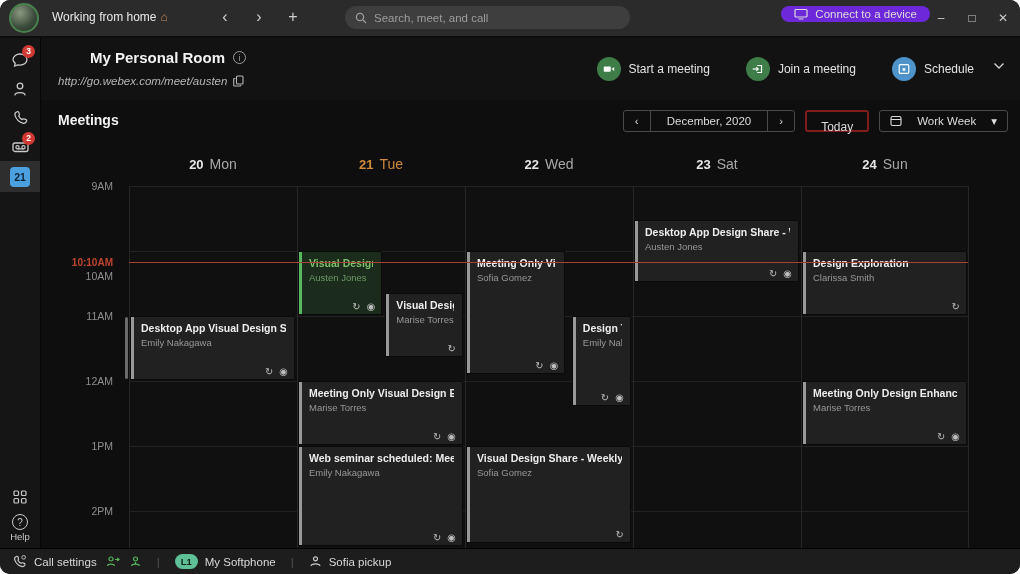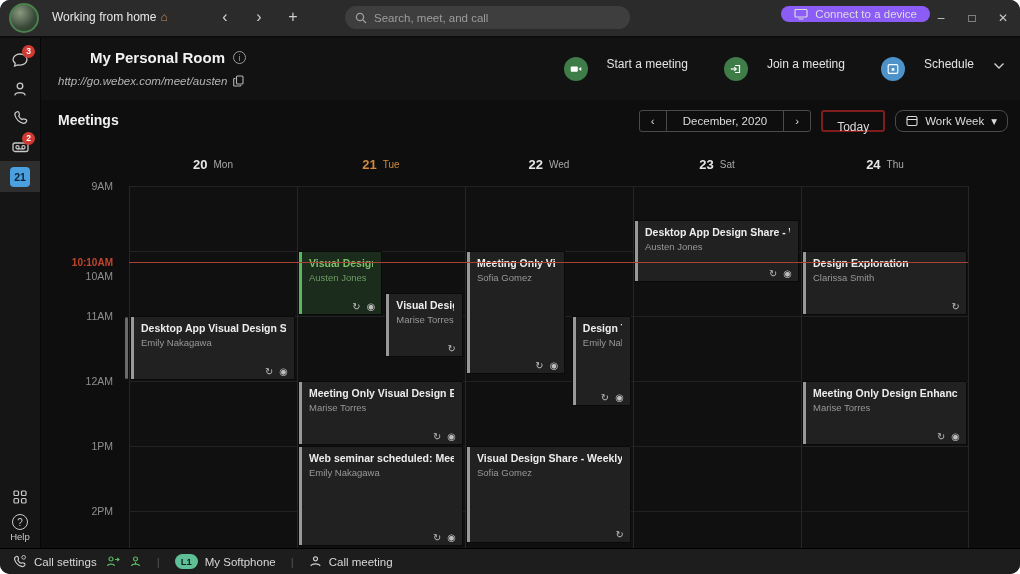--- a/index.html
+++ b/index.html
@@ -13,21 +13,21 @@
             border:2px solid #49814d; background:radial-gradient(circle at 35% 30%, #89997f, #3a4a3a 60%, #23301f);
             cursor:pointer; }
   .status-text { position:absolute; left:52px; top:10px; font-size:12px; color:#e8e8e8; cursor:pointer;}
   .home-glyph { color:#c98a5a; margin-left:4px; font-size:12px; }
   .navgroup { position:absolute; left:214px; top:5px; display:flex; gap:12px; }
   .navbtn { width:22px; height:24px; background:none; border:none; color:#cfcfcf; font-size:16px;
             line-height:24px; cursor:pointer; }
   .search { position:absolute; left:345px; top:6px; width:285px; height:23px; background:#3e3e3e;
             border-radius:12px; display:flex; align-items:center; padding-left:10px; gap:7px;
             color:#9d9d9d; font-size:11.5px; cursor:text; }
-  .connect { position:absolute; right:90px; top:6px; height:16px; background:#8b5cf6; border:none;
+  .connect { position:absolute; right:90px; top:6px; height:16px; background:#6d28d9; border:none;
              border-radius:12px; color:#dcdcdc; font-size:11.5px; display:flex; align-items:center;
              gap:7px; padding:0 13px; cursor:pointer; }
   .wincontrols { position:absolute; right:10px; top:0; height:36px; display:flex; align-items:center; gap:17px; }
   .winbtn { background:none; border:none; color:#c9c9c9; font-size:12px; cursor:pointer; width:14px; }
 
   
   .sidebar { position:absolute; left:0; top:38px; bottom:26px; width:40px; background:#151515; }
   .side-item { position:relative; width:40px; height:29px; display:flex; align-items:center;
                justify-content:center; cursor:pointer; }
   .side-item.selected { background:#2e2e2e; height:31px; }
@@ -46,45 +46,45 @@
   
   .main { position:absolute; left:40px; top:38px; right:0; bottom:26px; background:#0e0e0e; border-left:1px solid #060606;}
   .room-header { position:relative; height:62px; background:#121212; }
   .room-title { position:absolute; left:17px; top:11px; font-size:15px; font-weight:bold; color:#f2f2f2;
                 display:flex; align-items:center; gap:8px;margin-left:32px; }
   .info-circ { width:13px; height:13px; border:1px solid #9a9a9a; border-radius:50%; color:#9a9a9a;
                font-size:9px; font-weight:normal; display:flex; align-items:center; justify-content:center; cursor:pointer;}
   .room-url { position:absolute; left:17px; top:37px; font-size:11.5px; color:#b5b5b5; display:flex;
               align-items:center; gap:6px;font-style:italic; }
   .room-actions { position:absolute; right:46px; top:0; height:62px; display:flex; align-items:center; gap:36px; }
-  .action { display:flex; align-items:flex-start; gap:19px; cursor:pointer; }
+  .action { display:flex; align-items:center; gap:8px; cursor:pointer; }
   .action-circ { width:24px; height:24px; border-radius:50%; display:flex; align-items:center; justify-content:center; }
   .action-circ.green { background:#3e7d48; }
   .action-circ.blue { background:#4d93c9; }
   .action-label { font-size:12px; color:#e3e3e3; }
   .hdr-chevron { position:absolute; right:15px; top:24px; color:#cfcfcf; cursor:pointer; }
 
   
   .mtoolbar { position:relative; height:42px; }
   .mtitle { position:absolute; left:17px; top:12px; font-size:14px; font-weight:bold; color:#f0f0f0; }
   .mcontrols { position:absolute; right:12px; top:10px; display:flex; gap:10px; height:22px; }
   .seg-group { display:flex; border:1px solid #4a4a4a; border-radius:3px; overflow:hidden; }
   .seg { background:none; border:none; color:#dcdcdc; font-size:11.5px; line-height:20px; cursor:pointer; }
   .seg.arrow { width:26px; }
   .seg.month { padding:0 16px; border-left:1px solid #4a4a4a; border-right:1px solid #4a4a4a; }
   .tbtn { background:none; border:2px solid #7f1d1d; border-radius:3px; color:#dcdcdc; font-size:12px;
           padding:8px 14px; cursor:pointer; }
-  .viewbtn { display:flex; align-items:center; gap:7px; background:none; border:1px solid #4a4a4a;
-             border-radius:8px; color:#dcdcdc; font-size:11.5px; padding:0 10px; cursor:pointer; }
+  .viewbtn { display:flex; align-items:center; gap:15px; background:none; border:1px solid #4a4a4a;
+             border-radius:3px; color:#dcdcdc; font-size:11.5px; padding:0 10px; cursor:pointer; }
 
   
   .day-headers { margin-left:88px; width:840px; height:44px; display:flex; }
   .day-head { width:168px; display:flex; align-items:center; justify-content:center; gap:6px; }
   .day-num { font-size:13px; font-weight:bold; color:#e6e6e6; }
-  .day-name { font-size:10px; color:#a8a8a8; }
+  .day-name { font-size:14px; color:#a8a8a8; }
   .day-head.active .day-num, .day-head.active .day-name { color:#cf8a3c; }
 
   
   .grid-area { position:relative; height:364px; }
   .gutter { position:absolute; left:0; top:0; width:80px; height:100%; }
   .time-label { position:absolute; right:8px; font-size:10.5px; color:#8f8f8f; }
   .now-label { position:absolute; right:8px; font-size:10px; font-weight:bold; color:#c0452f; }
   .grid { position:absolute; left:88px; top:0; width:840px; height:364px; background:#101010;
           border-right:1px solid #262626; cursor:pointer;
           background-image:
@@ -294,21 +294,21 @@
         <div class="day-head">
           <span class="day-num">22</span>
           <span class="day-name">Wed</span>
         </div>
         <div class="day-head">
           <span class="day-num">23</span>
           <span class="day-name">Sat</span>
         </div>
         <div class="day-head">
           <span class="day-num">24</span>
-          <span class="day-name">Thu</span>
+          <span class="day-name">Sun</span>
         </div>
       </div>
 
     <div class="grid-area">
       <div class="gutter" id="time-gutter">
           <div class="time-label" style="top: -6px;">9AM</div>
           <div class="time-label" style="top: 59px; margin-top: 25px;">10AM</div>
           <div class="time-label" style="top: 124px;">11AM</div>
           <div class="time-label" style="top: 189px;">12AM</div>
           <div class="time-label" style="top: 254px;">1PM</div>
@@ -438,17 +438,17 @@
       <span>My Softphone</span>
     </div>
     <span class="bb-div">|</span>
     <div class="bb-item">
       <span>
         <svg width="13" height="13" viewBox="0 0 13 13">
             <circle cx="6.5" cy="3.8" r="2" fill="none" stroke="#c9c9c9" stroke-width="1.2"></circle>
             <path d="M2 11c.4-2.8 8.6-2.8 9 0" fill="none" stroke="#c9c9c9" stroke-width="1.2"></path>
           </svg>
       </span>
-      <span>Call meeting</span>
+      <span>Sofia pickup</span>
     </div>
   </div>
 
 </div>
 
 </body></html>

